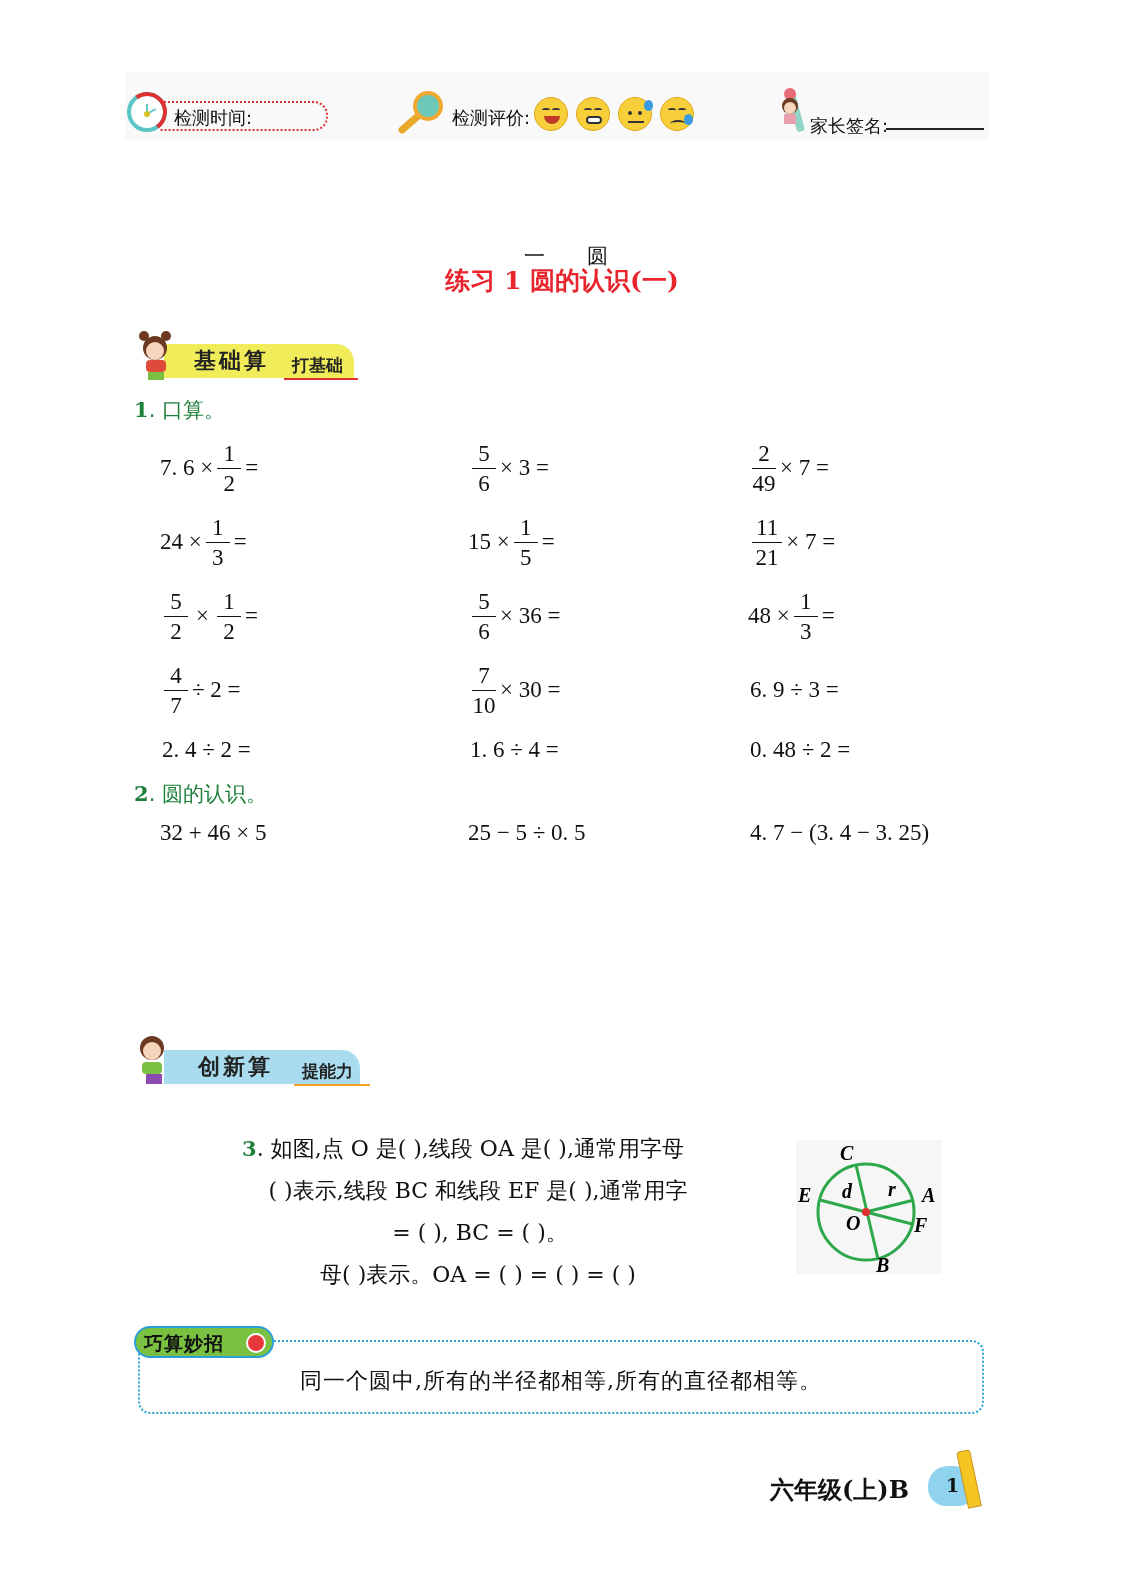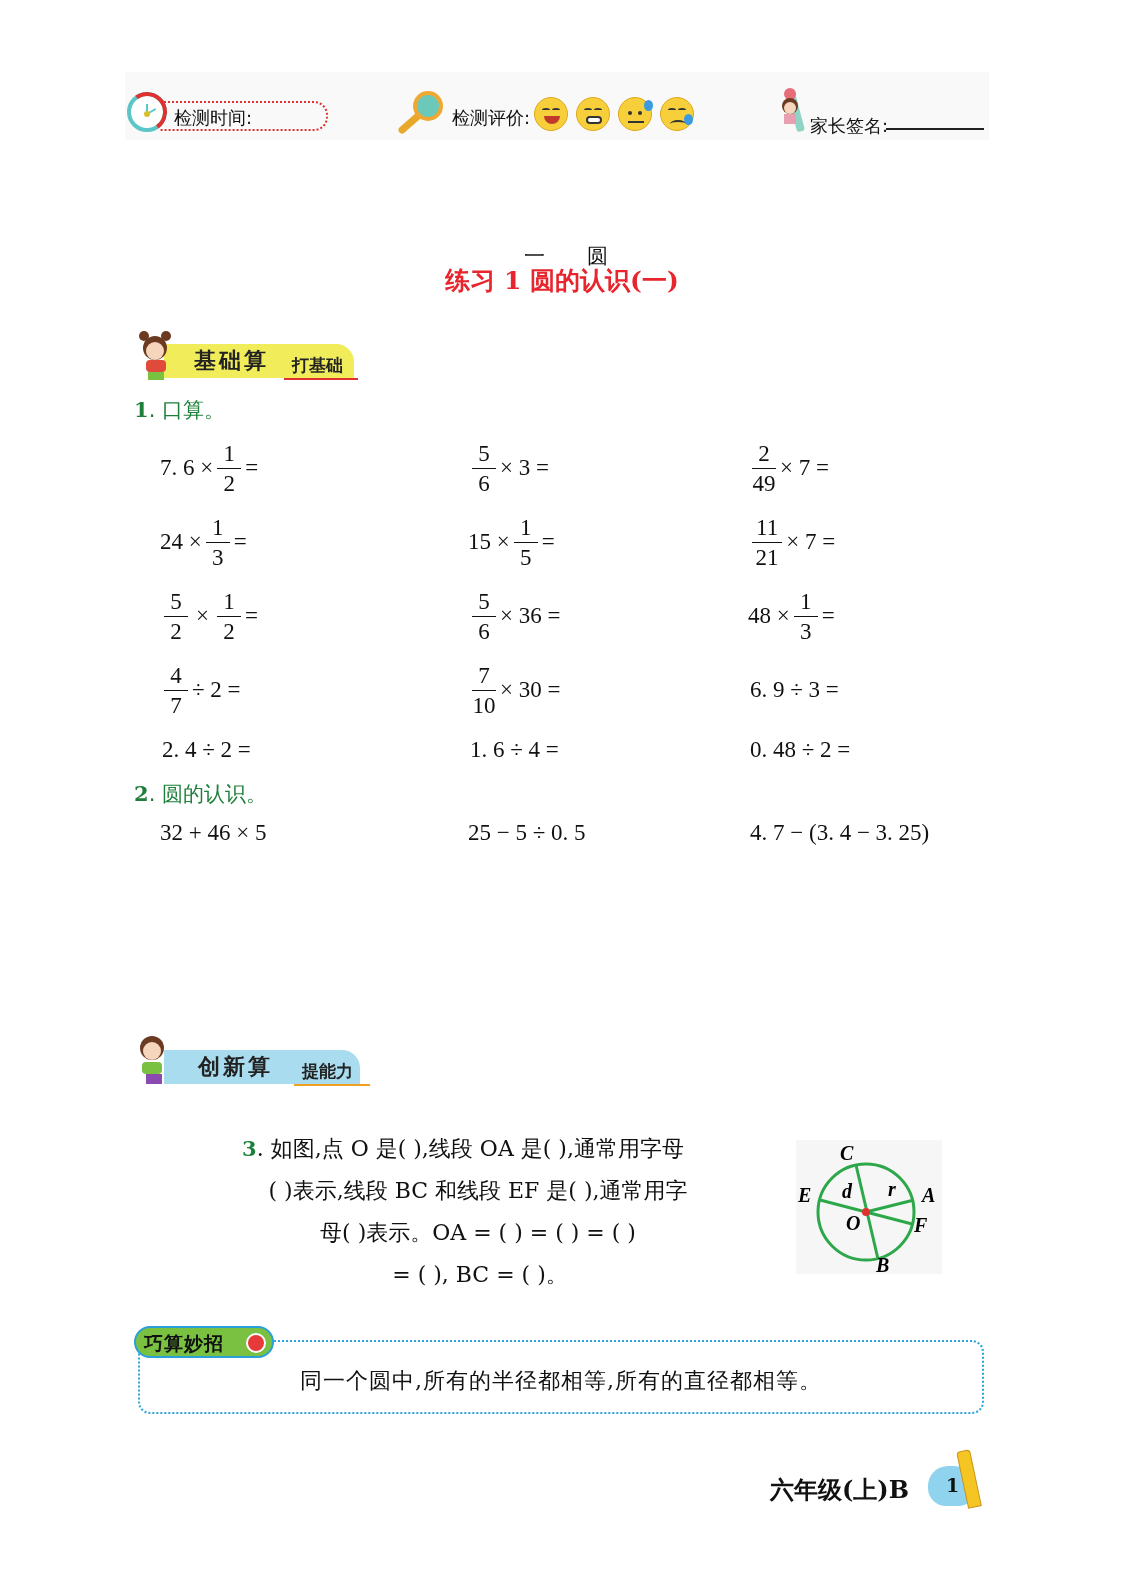--- a/index.html
+++ b/index.html
@@ -262,22 +262,22 @@
     <rect x="8" y="28" width="20" height="12" rx="4" fill="#7ac142"></rect>
     <rect x="12" y="40" width="16" height="10" fill="#8a4ab0"></rect>
   </svg>
   <div class="main" style="left:64px;">创新算</div>
   <div class="sub" style="left:168px;">提能力</div>
 </div>
 
 <div class="abs q3">
   <div class="line"><span class="q-label"><span class="num">3</span></span><span>. 如图,点 O 是(        ),线段 OA 是(        ),通常用字母</span></div>
   <div class="line" style="padding-left:30px;">(        )表示,线段 BC 和线段 EF 是(        ),通常用字</div>
+  <div class="line" style="padding-left:34px;">= (        ), BC = (        )。</div>
   <div class="line" style="padding-left:30px;">母(        )表示。OA = (        ) = (        ) = (        )</div>
-  <div class="line" style="padding-left:34px;">= (        ), BC = (        )。</div>
 </div>
 
 <div class="abs circle-fig">
   <svg width="146" height="134" viewBox="0 0 146 134">
     <circle cx="70" cy="72" r="48" fill="none" stroke="#2ca84a" stroke-width="3"></circle>
     <line x1="60" y1="25" x2="82" y2="119" stroke="#2ca84a" stroke-width="3"></line>
     <line x1="24" y1="60" x2="116" y2="84" stroke="#2ca84a" stroke-width="3"></line>
     <line x1="70" y1="72" x2="118" y2="60" stroke="#2ca84a" stroke-width="3"></line>
     <circle cx="70" cy="72" r="4" fill="#e03030"></circle>
     <text x="44" y="20" font-family="Liberation Serif, serif" font-style="italic" font-weight="bold" font-size="20">C</text>

